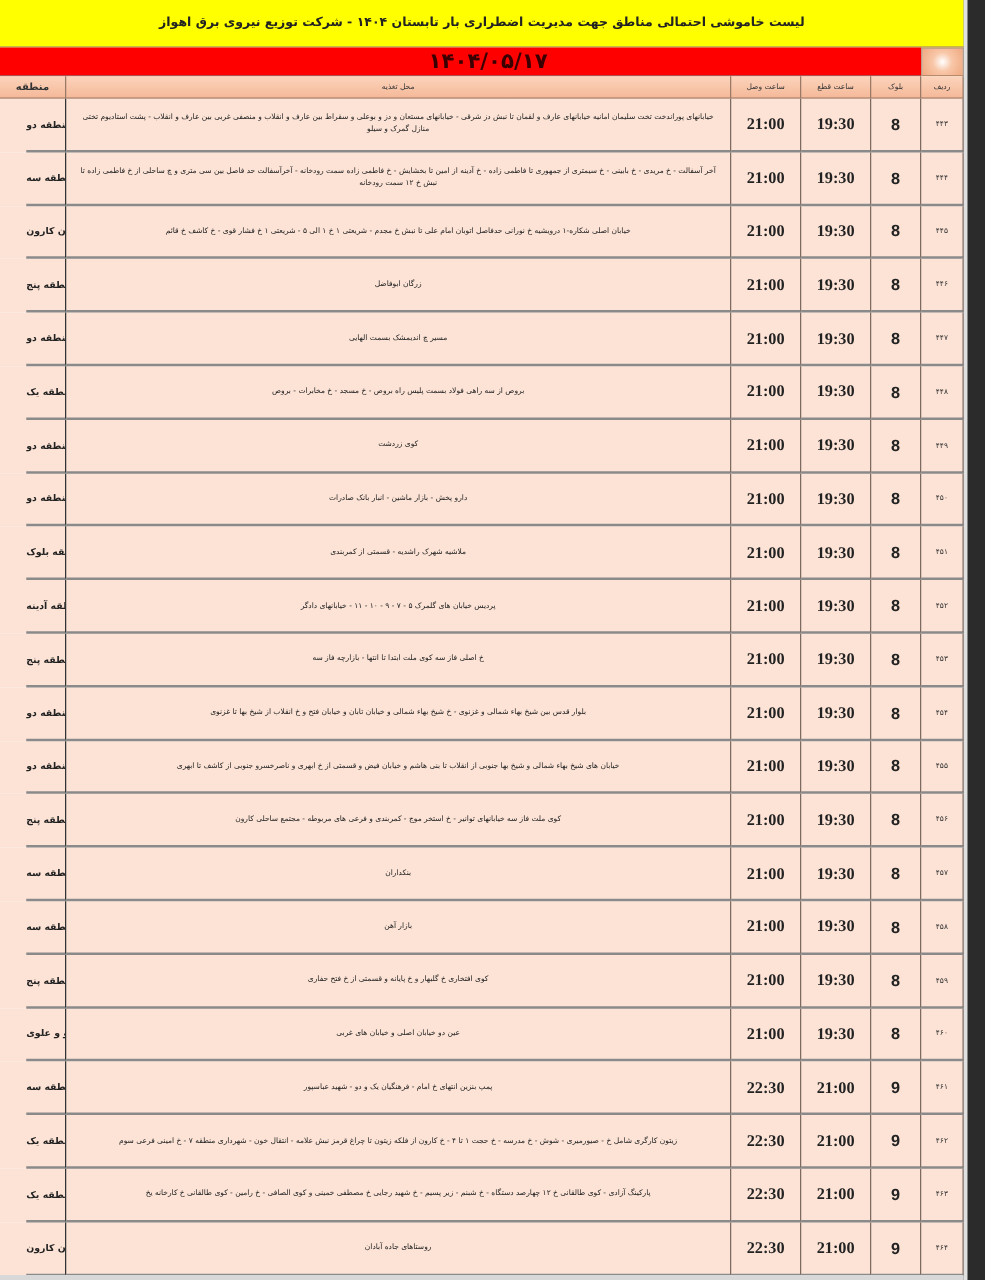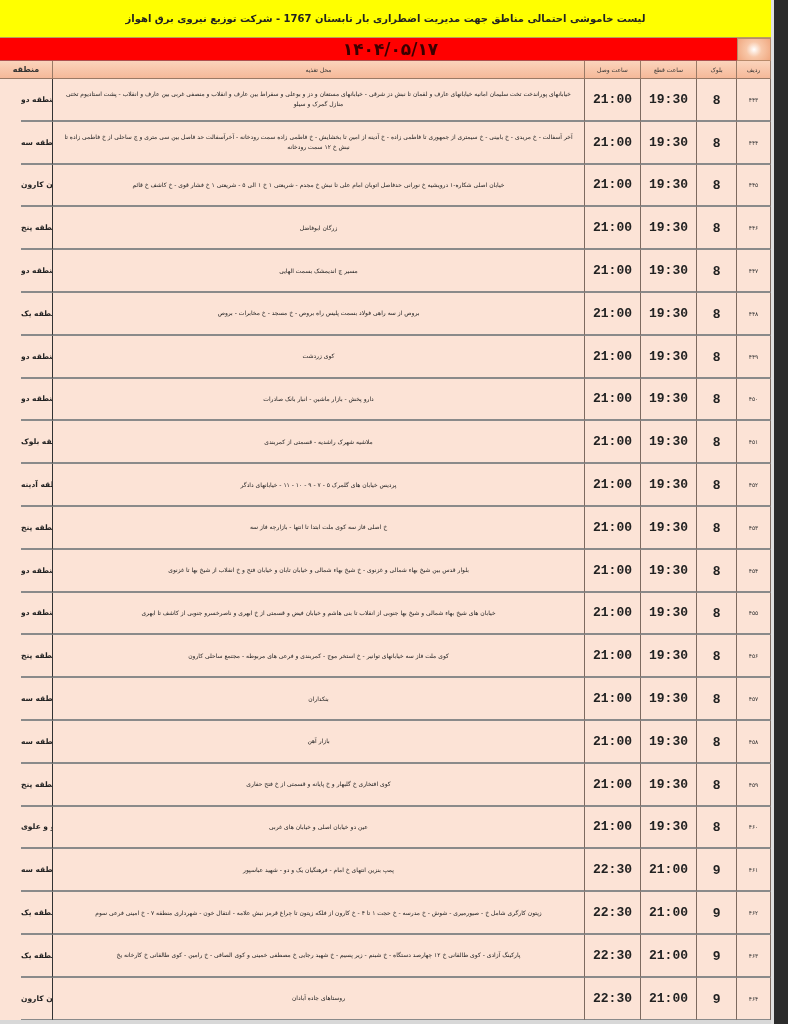--- a/index.html
+++ b/index.html
@@ -12,32 +12,32 @@
   .date-bar span{font-size:17px;font-weight:bold;color:#3a0000;letter-spacing:1px;}
   .corner{position:absolute;left:737px;top:38px;width:34px;height:23px;background:radial-gradient(circle,#fff 0,#f8c7a8 40%,#f0a880 100%);border:1px solid #b88a6a;box-sizing:border-box;}
   .header-row{position:absolute;left:0;top:61px;width:771px;height:18px;display:flex;flex-direction:row-reverse;background:linear-gradient(#fbd4bc,#f5b797);}
   .header-row div{border-right:1px solid #9a7a66;border-bottom:1px solid #9a7a66;box-sizing:border-box;font-size:6px;color:#333;display:flex;align-items:center;justify-content:center;direction:rtl;}
   .header-row .h-region{font-size:8px;font-weight:bold;}
   .rows{position:absolute;left:0;top:79px;width:771px;}
   .row{display:flex;flex-direction:row-reverse;height:42.8px;background:#fce3d6;}
   .cell{border-right:1px solid #7d6a60;border-bottom:2px solid #8a8a8a;box-sizing:border-box;display:flex;align-items:center;justify-content:center;direction:rtl;text-align:center;}
   .c-num{width:34px;font-size:6px;color:#333;}
   .c-block{width:40px;font-size:13px;font-weight:bold;color:#222;font-family:"Liberation Sans",sans-serif;}
-  .c-cut,.c-on{width:56px;font-size:13px;font-weight:bold;color:#222;font-family:Liberation Mono, monospace;}
+  .c-cut,.c-on{width:56px;font-size:13px;font-weight:bold;color:#222;font-family:Liberation Serif, serif;}
   .c-addr{width:532px;font-size:6px;color:#222;padding:0 6px;line-height:10px;}
   .c-region{width:32px;font-size:7.5px;font-weight:bold;color:#222;white-space:nowrap;overflow:hidden;justify-content:flex-end;padding-right:2px;border-right:1px solid #333;}
   .w-num{width:34px}.w-block{width:40px}.w-cut{width:56px}.w-on{width:56px}.w-addr{width:532px}.w-region{width:53px}
   .bottom-line{position:absolute;left:0;top:1020px;width:771px;height:4px;background:#d8d8d8;}
 </style>
 </head>
 <body>
 
 <div class="sheet">
   <div class="title-bar">
-    <span>لیست خاموشی احتمالی مناطق جهت مدیریت اضطراری بار تابستان 1767 - شرکت توزیع نیروی برق اهواز</span>
+    <span>لیست خاموشی احتمالی مناطق جهت مدیریت اضطراری بار تابستان ۱۴۰۴ - شرکت توزیع نیروی برق اهواز</span>
   </div>
   <div class="date-bar">
     <span>۱۴۰۴/۰۵/۱۷</span>
   </div>
   <div class="corner"></div>
 
   <div class="header-row">
     <div class="w-num">ردیف</div>
     <div class="w-block">بلوک</div>
     <div class="w-cut">ساعت قطع</div>

